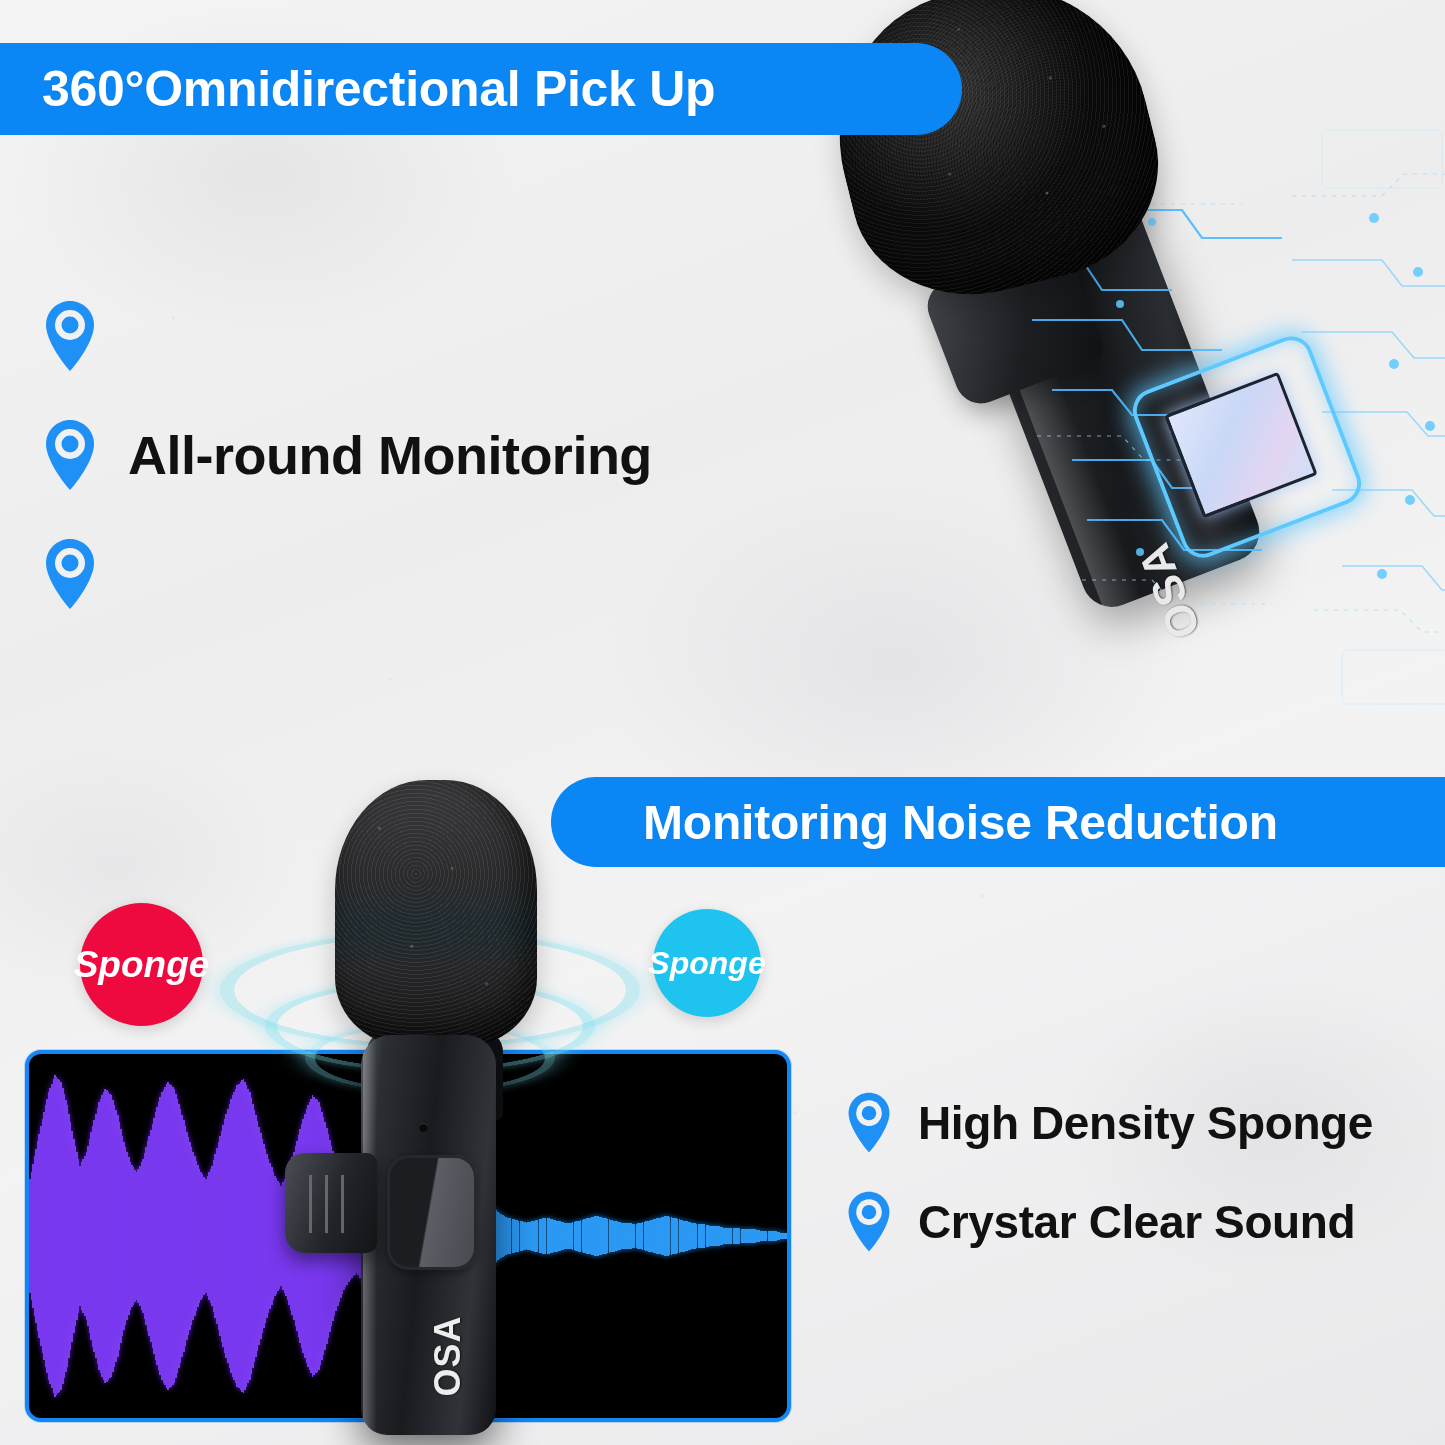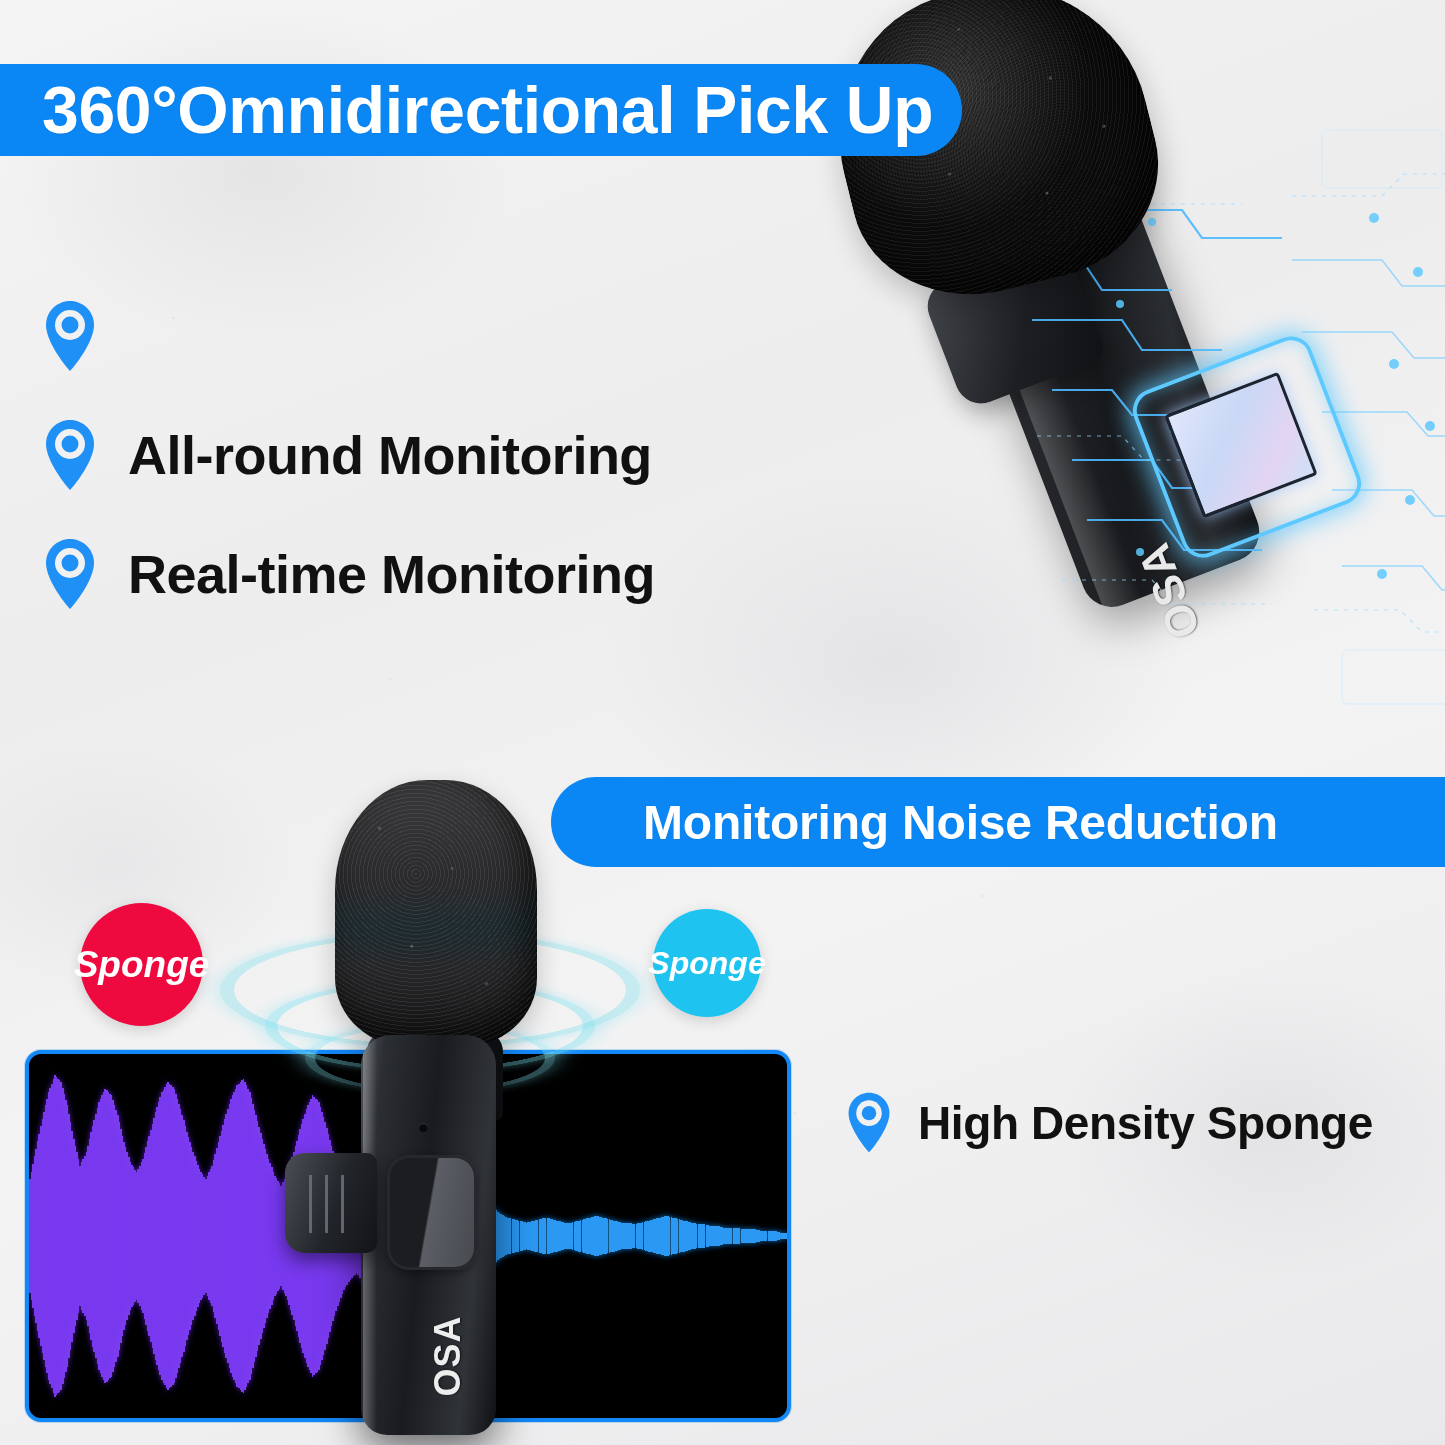--- a/index.html
+++ b/index.html
@@ -38,24 +38,24 @@
       radial-gradient(circle 4px at 92% 55%, rgba(160,160,166,.13), transparent 60%);
   }
 
   
   .banner {
     position:absolute; display:flex; align-items:center;
     background:#0b87f5; color:#fff; z-index:30;
     text-shadow:0 1px 2px rgba(0,0,0,.08);
   }
   #banner-top {
-    left:0; top:64px; width:962px; height:92px;
+    left:0; top:43px; width:962px; height:92px;
     border-radius:0 46px 46px 0;
     padding-left:42px;
-    font-size:66px; font-weight:bold; letter-spacing:-.3px;
+    font-size:50px; font-weight:bold; letter-spacing:-.3px;
   }
   #banner-mid {
     left:551px; top:777px; width:894px; height:90px;
     border-radius:45px 0 0 45px;
     padding-left:92px;
     font-size:48px; font-weight:bold; letter-spacing:-.2px;
   }
 
   
   .bullets { position:absolute; z-index:25; }
@@ -320,21 +320,20 @@
     </div>
 
     <div class="bullet-row">
       <span class="pin">
         <svg viewBox="0 0 56 74">
             <path d="M28 2C14.7 2 4 12.7 4 26c0 17 20 42 24 46 4-4 24-29 24-46C52 12.7 41.3 2 28 2z" fill="#1f90f5"></path>
             <circle cx="28" cy="26" r="15" fill="#f1f1f2"></circle>
             <circle cx="28" cy="26" r="8.5" fill="#1f90f5"></circle>
           </svg>
       </span>
-      <span class="bullet-label">Real-time Monitoring</span>
     </div>
   </div>
 
   <div id="mic-center">
     <div class="ring" id="ring1"></div>
     <div class="ring" id="ring2"></div>
     <div class="ring" id="ring3"></div>
     <div class="neck"></div>
     <div class="foam-c"></div>
   </div>
@@ -856,15 +855,25 @@
         <svg viewBox="0 0 56 74">
             <path d="M28 2C14.7 2 4 12.7 4 26c0 17 20 42 24 46 4-4 24-29 24-46C52 12.7 41.3 2 28 2z" fill="#1f90f5"></path>
             <circle cx="28" cy="26" r="15" fill="#f1f1f2"></circle>
             <circle cx="28" cy="26" r="8.5" fill="#1f90f5"></circle>
           </svg>
       </span>
       <span class="bullet-label">High Density Sponge</span>
     </div>
 
 
+    <div class="bullet-row">
+      <span class="pin">
+        <svg viewBox="0 0 56 74">
+            <path d="M28 2C14.7 2 4 12.7 4 26c0 17 20 42 24 46 4-4 24-29 24-46C52 12.7 41.3 2 28 2z" fill="#1f90f5"></path>
+            <circle cx="28" cy="26" r="15" fill="#f1f1f2"></circle>
+            <circle cx="28" cy="26" r="8.5" fill="#1f90f5"></circle>
+          </svg>
+      </span>
+      <span class="bullet-label">Crystar Clear Sound</span>
+    </div>
   </div>
 
 </div>
 
 </body></html>

